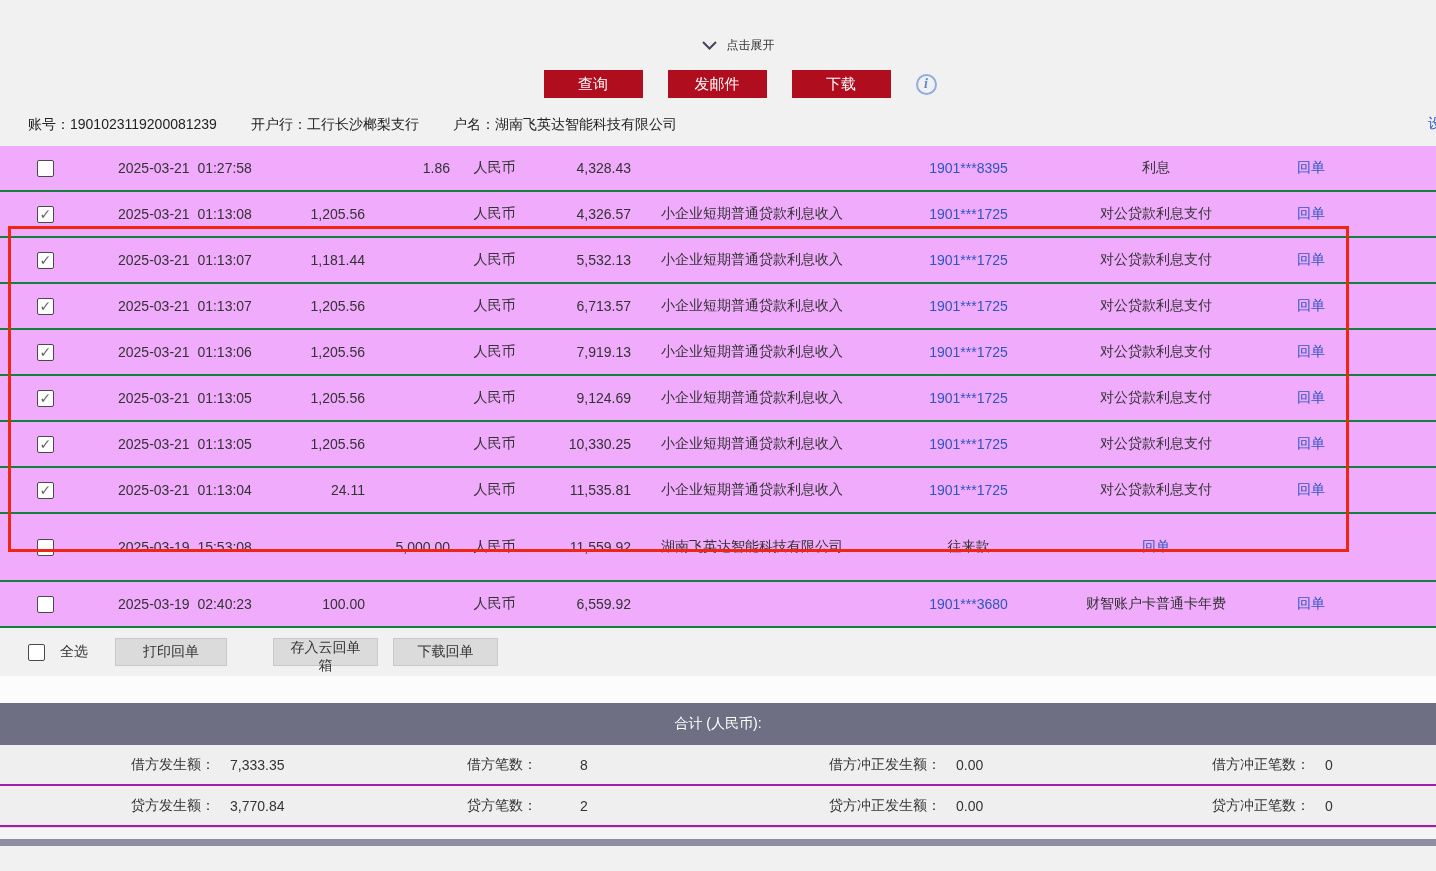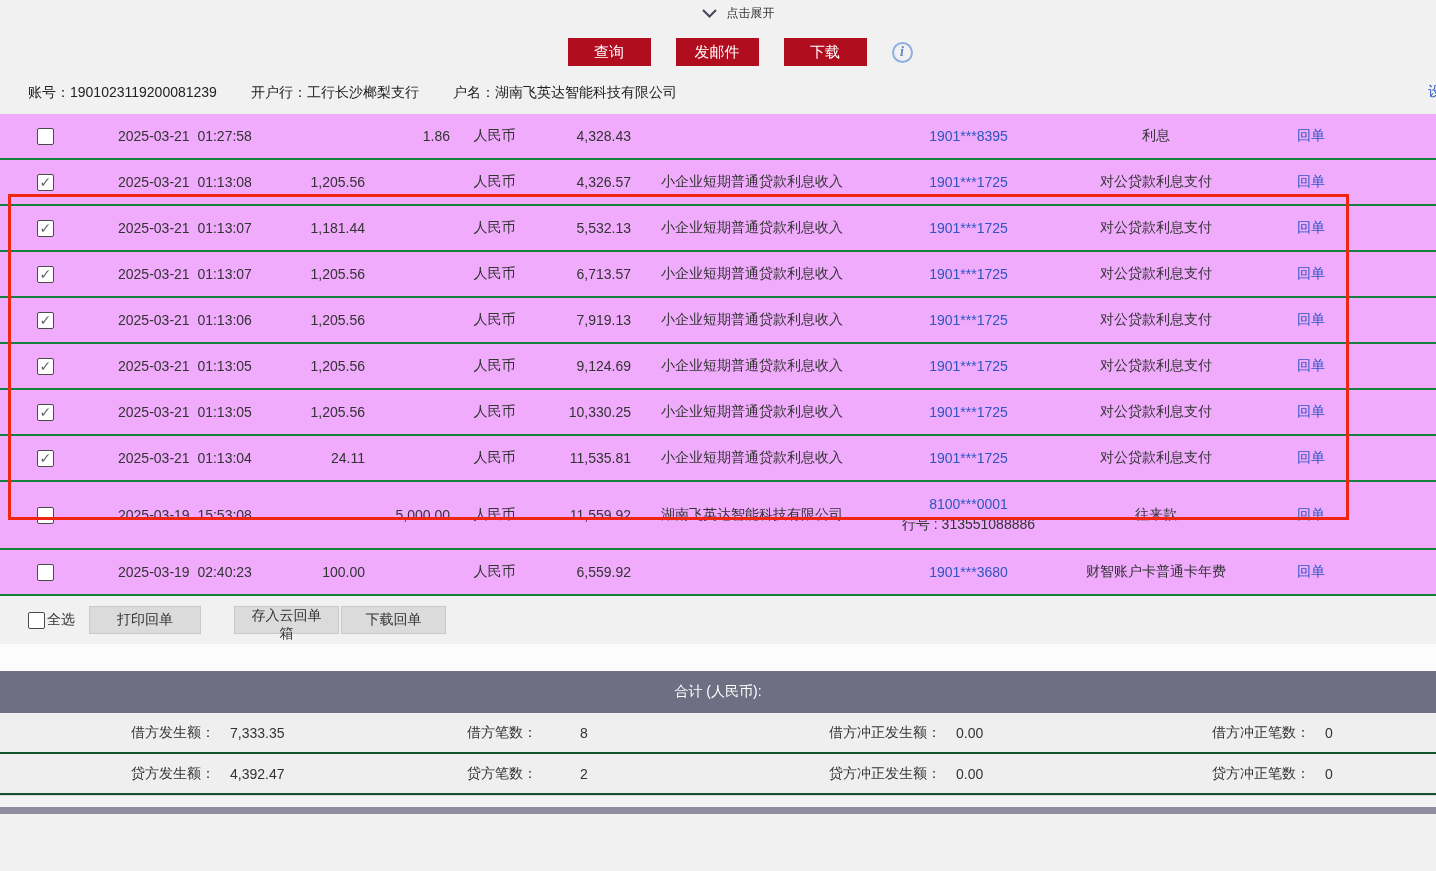--- a/index.html
+++ b/index.html
@@ -1,25 +1,25 @@
 <!DOCTYPE html>
 <html><head>
 <meta charset="utf-8">
 <style>
   * { margin:0; padding:0; box-sizing:border-box; }
   html,body { width:1436px; height:871px; overflow:hidden; }
   body { font-family:"Liberation Sans","DejaVu Sans",sans-serif; background:#f1f1f2; color:#333; position:relative; font-size:14px; }
 
   
-  .expander { height:26px; display:flex; align-items:center; justify-content:center; padding-left:40px; gap:10px; cursor:pointer; }
+  .expander { height:26px; display:flex; align-items:center; justify-content:center; padding-left:40px; gap:10px; cursor:pointer;margin-top:32px; }
   .expander .txt { font-size:12px; color:#333; }
 
   
   .toolbar { height:40px; display:flex; align-items:center; justify-content:center; padding-left:44px; gap:25px; margin-top:6px; }
-  .btn-red { width:83px; height:28px; background:#b00e1f; color:#fff; border:none; font-size:15px; font-family:inherit; cursor:pointer; }
+  .btn-red { width:99px; height:28px; background:#b00e1f; color:#fff; border:none; font-size:15px; font-family:inherit; cursor:pointer; }
   .info-i { width:21px; height:21px; border:2px solid #8faee0; color:#5e86cc; border-radius:50%; display:inline-flex; align-items:center; justify-content:center; font-family:"Liberation Serif","DejaVu Serif",serif; font-style:italic; font-weight:bold; font-size:14px; cursor:pointer; }
 
   
   .account-line { height:42px; display:flex; align-items:center; padding-left:28px; gap:34px; font-size:14px; color:#222; position:relative; }
   .edge-link { position:absolute; right:-6px; top:11px; color:#2d56c0; }
 
   
   .tbl { position:relative; }
   .tr, .thead { display:grid; grid-template-columns:90px 175px 100px 85px 75px 106px 240px 195px 180px 130px 84px; align-items:center; }
   .thead { height:36px; background:#6f6f83; color:#fff; }
@@ -40,31 +40,31 @@
   .c-acct, .c-sum, .c-act { text-align:center; }
   .lnk { color:#2d56c0; text-decoration:none; cursor:pointer; }
   .bankno { color:#333; margin-top:4px; }
 
   .cb { display:inline-block; width:17px; height:17px; background:#fff; border:1.5px solid #4a4a4a; border-radius:2px; position:relative; cursor:pointer; }
   .cb.checked::after { content:"\2713"; position:absolute; left:2px; top:-1px; font-size:14px; color:#666; }
 
   .red-box { position:absolute; left:8px; top:80px; width:1341px; height:326px; border:3px solid #f02613; pointer-events:none; z-index:5; }
 
   
-  .actions-row { height:48px; display:flex; align-items:center; padding-left:28px; gap:2px; }
+  .actions-row { height:48px; display:flex; align-items:center; padding-left:28px; gap:15px; }
   .actions-row .lbl { margin-right:0; }
   .btn-gray { height:28px; background:#dbdbdb; border:1px solid #c9c9c9; color:#333; font-size:14px; font-family:inherit; cursor:pointer; padding:0 26px; }
   .btn-gray.b1 { margin-left:12px; width:112px; }
   .btn-gray.b2 { margin-left:31px; width:105px; padding:0 10px; }
   .btn-gray.b3 { width:105px; padding:0 10px; }
   .white-strip { height:27px; background:#fcfcfd; }
 
   
   .totals-head { height:42px; background:#6f6f83; color:#fff; display:flex; align-items:center; justify-content:center; font-size:14px; }
-  .totals-row { height:41px; background:#efeff0; border-bottom:2px solid #14532d; position:relative; }
+  .totals-row { height:41px; background:#efeff0; border-bottom:2px solid #a21caf; position:relative; }
   .pair { position:absolute; top:0; height:100%; display:flex; align-items:center; }
   .pair .plbl { display:inline-block; text-align:right; }
   .pair .pval { margin-left:15px; }
   .p1 .plbl { width:215px; } .p1 { left:0; }
   .p2 .plbl { width:225px; } .p2 { left:312px;gap:28px; }
   .p3 .plbl { width:300px; } .p3 { left:641px; }
   .p4 .plbl { width:300px; } .p4 { left:1010px; }
   .sub-strip { height:12px; background:#f4f4f5; border-top:1px solid #d8d8d8; }
   .bottom-bar { height:7px; background:#8e8ea0; }
 </style>
@@ -225,21 +225,20 @@
   <div class="tr tall">
     <div class="td c-check">
         <span class="cb"></span>
       </div>
     <div class="td c-time">2025-03-19  15:53:08</div>
     <div class="td c-out"></div>
     <div class="td c-in">5,000.00</div>
     <div class="td c-cur">人民币</div>
     <div class="td c-bal">11,559.92</div>
     <div class="td c-party">湖南飞英达智能科技有限公司</div>
-    <div class="td c-acct"><a class="lnk">8100***0001</a><div class="bankno">行号 : 313551088886</div></div>
     <div class="td c-sum">往来款</div>
     <div class="td c-act"><a class="lnk">回单</a></div>
     <div class="td c-det"></div>
   </div>
 
   <div class="tr">
     <div class="td c-check">
         <span class="cb"></span>
       </div>
     <div class="td c-time">2025-03-19  02:40:23</div>
@@ -284,21 +283,21 @@
     </span>
   <span class="pair p4">
       <span class="plbl">借方冲正笔数：</span>
       <span class="pval">0</span>
     </span>
 </div>
 
 <div class="totals-row">
   <span class="pair p1">
       <span class="plbl">贷方发生额：</span>
-      <span class="pval">4,392.47</span>
+      <span class="pval">3,770.84</span>
     </span>
   <span class="pair p2">
       <span class="plbl">贷方笔数：</span>
       <span class="pval">2</span>
     </span>
   <span class="pair p3">
       <span class="plbl">贷方冲正发生额：</span>
       <span class="pval">0.00</span>
     </span>
   <span class="pair p4">

